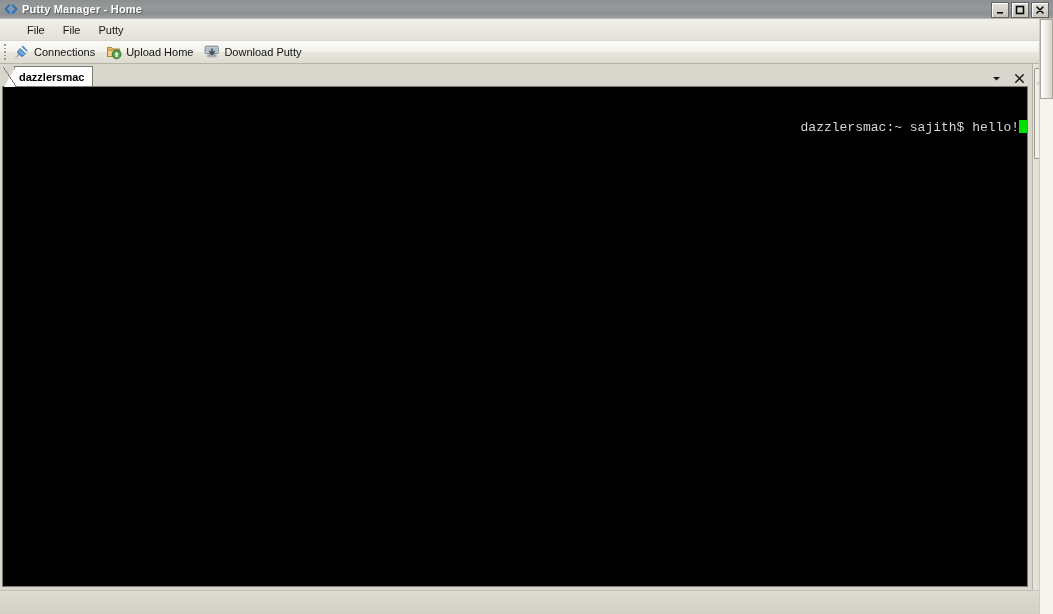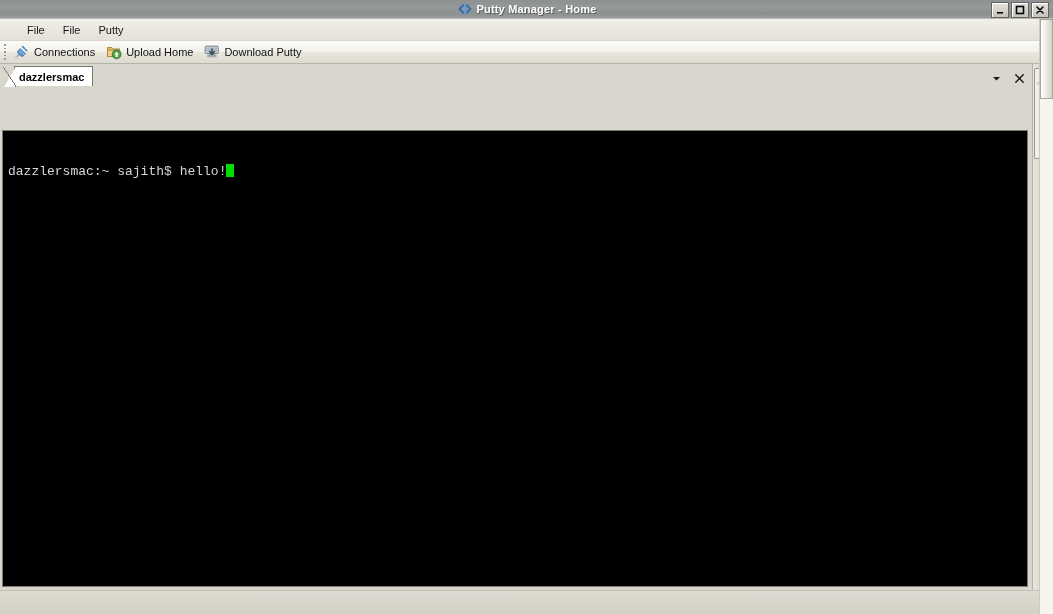--- a/index.html
+++ b/index.html
@@ -30,21 +30,20 @@
   
   .titlebar {
     height: 18px;
     min-height: 18px;
     background: linear-gradient(to bottom, #8e9192 0%, #96999a 40%, #8d9091 75%, #9a9d9e 100%);
     display: flex;
     align-items: center;
     padding: 0 2px 0 4px;
     position: relative;
     border-bottom: 1px solid #b9b7ae;
-    justify-content: center;
   }
   .title-icon {
     width: 14px; height: 14px;
     margin-right: 4px;
     flex: 0 0 auto;
     display: flex; align-items: center; justify-content: center;
   }
   .title-text {
     font-size: 11px;
     font-weight: bold;
@@ -127,21 +126,20 @@
     display: flex;
     min-height: 0;
     background: #d9d6cd;
   }
   .main-col {
     flex: 1 1 auto;
     display: flex;
     flex-direction: column;
     min-width: 0;
     padding: 2px 0 0 2px;
-    gap: 44px;
   }
 
   
   .tabstrip {
     height: 20px;
     min-height: 20px;
     display: flex;
     align-items: flex-end;
     position: relative;
     background: transparent;
@@ -211,20 +209,21 @@
     inset: 0;
     background: #000000;
     padding: 3px 0 0 5px;
     font-family: "Liberation Mono", "DejaVu Sans Mono", monospace;
     font-size: 13px;
     line-height: 15px;
     color: #d6d6d6;
     white-space: pre;
     overflow: hidden;
     cursor: text;
+    text-align: right;
   }
   .term-line { display: block; }
   .term-cursor {
     display: inline-block;
     width: 8px;
     height: 13px;
     background: #00e000;
     vertical-align: -2px;
   }
 

